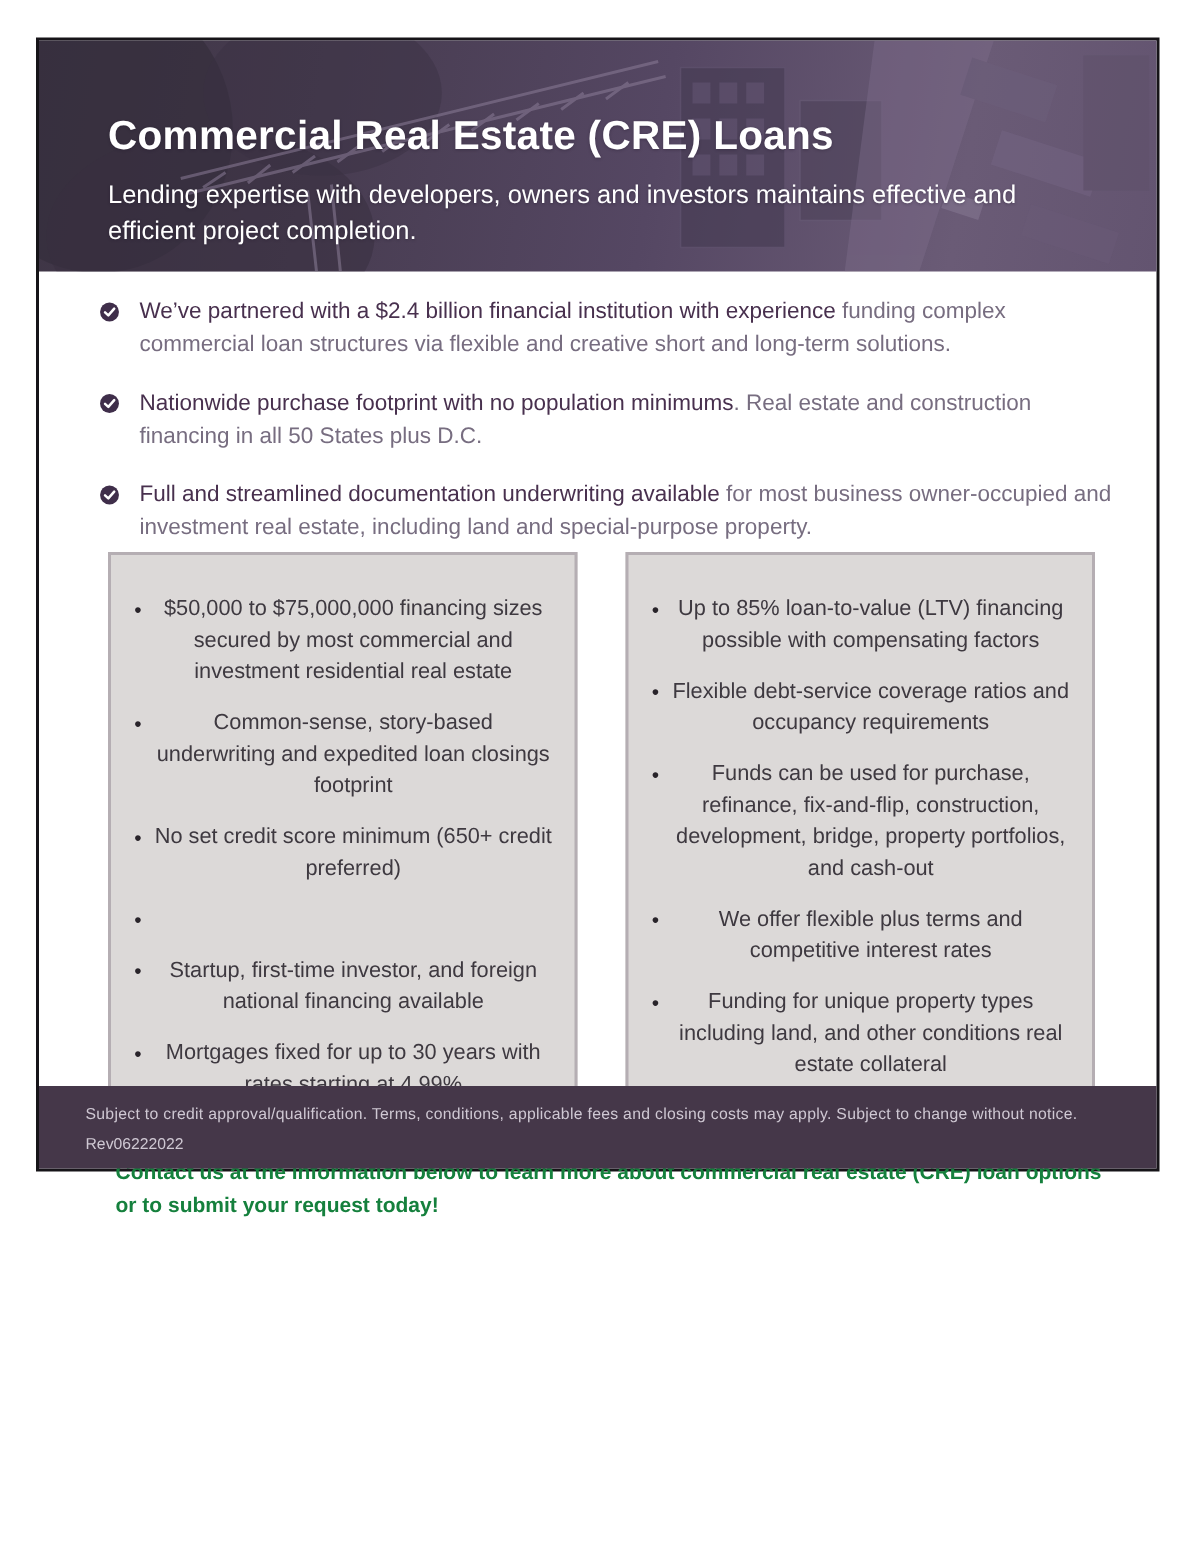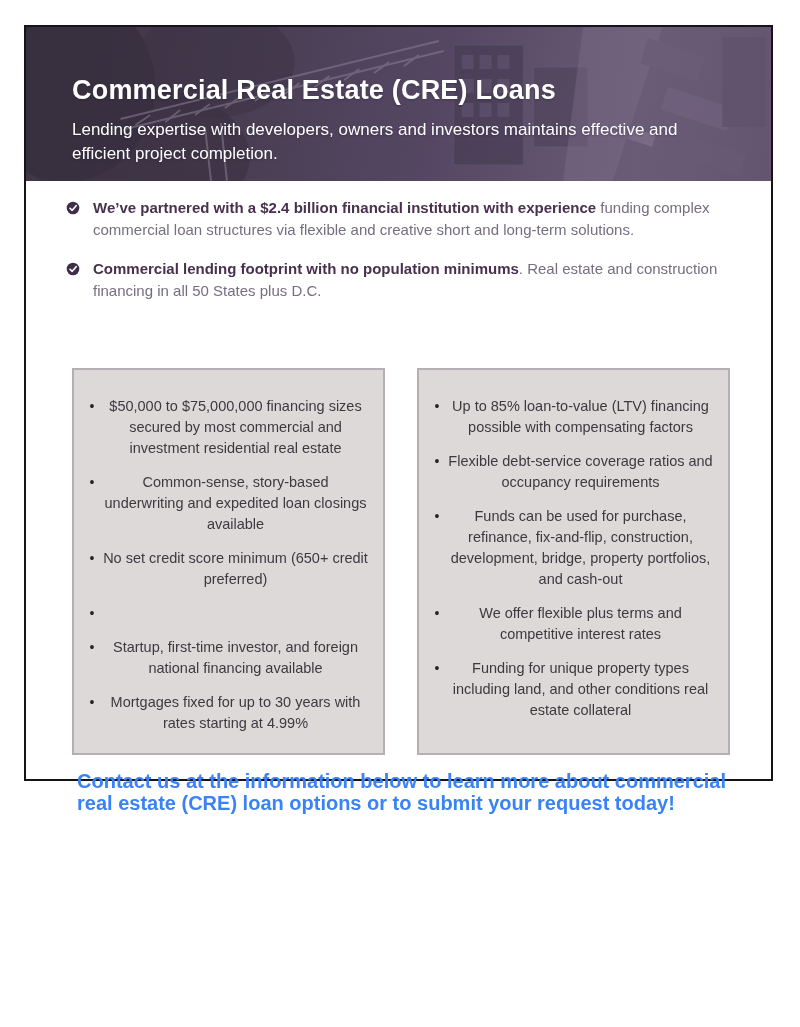--- a/index.html
+++ b/index.html
@@ -60,21 +60,21 @@
     width: 14px; height: 14px;
     margin: 4px 13px 0 0;
   }
   .intro-text {
     font-size: 15px;
     line-height: 22px;
     color: #776d80;
     max-width: 655px;
   }
   .intro-text .lead {
-    font-weight: bold;
+    font-weight: normal;
     color: #48304e;
     margin-top: 36px;
   }
   
   .boxes {
     position: absolute;
     top: 341px; left: 46px;
     width: 658px;
     display: flex;
     justify-content: space-between;
@@ -103,24 +103,24 @@
     font-size: 14.5px;
     line-height: 21px;
     color: #3e3940;
     text-align: center;
   }
   
   .contact {
     position: absolute;
     top: 743px; left: 51px;
     width: 668px;
-    font-size: 20px;
+    font-size: 14px;
     line-height: 22px;
     font-weight: bold;
-    color: #3b82f6;
+    color: #15803d;
   }
   
   .footer {
     position: absolute;
     left: 0; right: 0; bottom: 0;
     height: 55px;
     background: #453749;
     color: #cfc8d3;
     padding: 10px 20px 0 31px;
   }
@@ -184,34 +184,43 @@
       <div class="intro-text">
         <span class="lead">We’ve partnered with a $2.4 billion financial institution with experience</span><span> funding complex commercial loan structures via flexible and creative short and long-term solutions.</span>
       </div>
     </div>
     <div class="intro-item">
       <svg class="check-icon" viewBox="0 0 16 16">
         <circle cx="8" cy="8" r="7.2" fill="#3f2e4a"></circle>
         <path d="M4.6 8.3 L7.1 10.6 L11.6 5.4" stroke="#ffffff" stroke-width="1.9" fill="none" stroke-linecap="round" stroke-linejoin="round"></path>
       </svg>
       <div class="intro-text">
-        <span class="lead">Commercial lending footprint with no population minimums</span><span>. Real estate and construction financing in all 50 States plus D.C.</span>
+        <span class="lead">Nationwide purchase footprint with no population minimums</span><span>. Real estate and construction financing in all 50 States plus D.C.</span>
+      </div>
+    </div>
+    <div class="intro-item">
+      <svg class="check-icon" viewBox="0 0 16 16">
+        <circle cx="8" cy="8" r="7.2" fill="#3f2e4a"></circle>
+        <path d="M4.6 8.3 L7.1 10.6 L11.6 5.4" stroke="#ffffff" stroke-width="1.9" fill="none" stroke-linecap="round" stroke-linejoin="round"></path>
+      </svg>
+      <div class="intro-text">
+        <span class="lead">Full and streamlined documentation underwriting available</span><span> for most business owner-occupied and investment real estate, including land and special-purpose property.</span>
       </div>
     </div>
   </div>
 
   <div class="boxes">
     <div class="feature-box">
       <div class="feature-item">
         <span class="dot">•</span>
         <span class="feature-text">$50,000 to $75,000,000 financing sizes secured by most commercial and investment residential real estate</span>
       </div>
       <div class="feature-item">
         <span class="dot">•</span>
-        <span class="feature-text">Common-sense, story-based underwriting and expedited loan closings available</span>
+        <span class="feature-text">Common-sense, story-based underwriting and expedited loan closings footprint</span>
       </div>
       <div class="feature-item">
         <span class="dot">•</span>
         <span class="feature-text">No set credit score minimum (650+ credit preferred)</span>
       </div>
       <div class="feature-item">
         <span class="dot">•</span>
       </div>
       <div class="feature-item">
         <span class="dot">•</span>
@@ -241,14 +250,18 @@
       </div>
       <div class="feature-item">
         <span class="dot">•</span>
         <span class="feature-text">Funding for unique property types including land, and other conditions real estate collateral</span>
       </div>
     </div>
   </div>
 
   <div class="contact">Contact us at the information below to learn more about commercial real estate (CRE) loan options or to submit your request today!</div>
 
+  <div class="footer">
+    <div class="footer-line1">Subject to credit approval/qualification. Terms, conditions, applicable fees and closing costs may apply. Subject to change without notice.</div>
+    <div class="footer-line2">Rev06222022</div>
+  </div>
 
 </div>
 
 </body></html>

